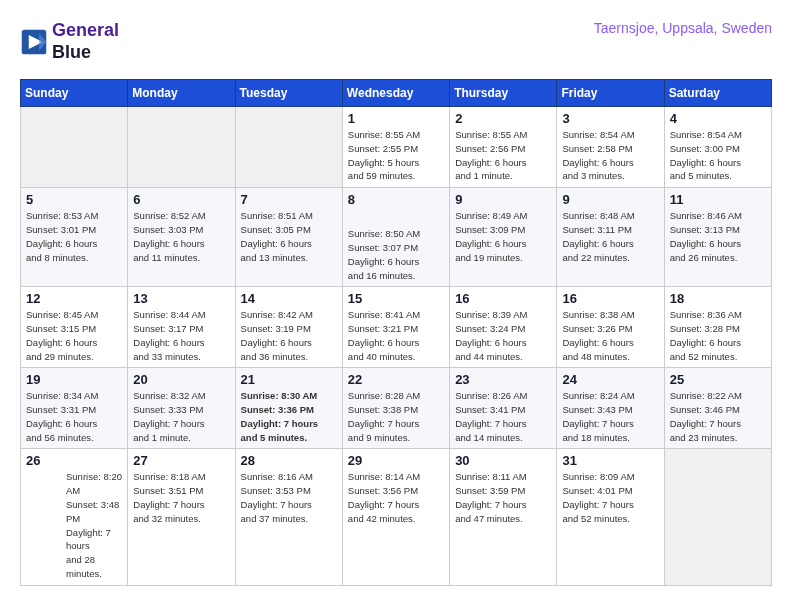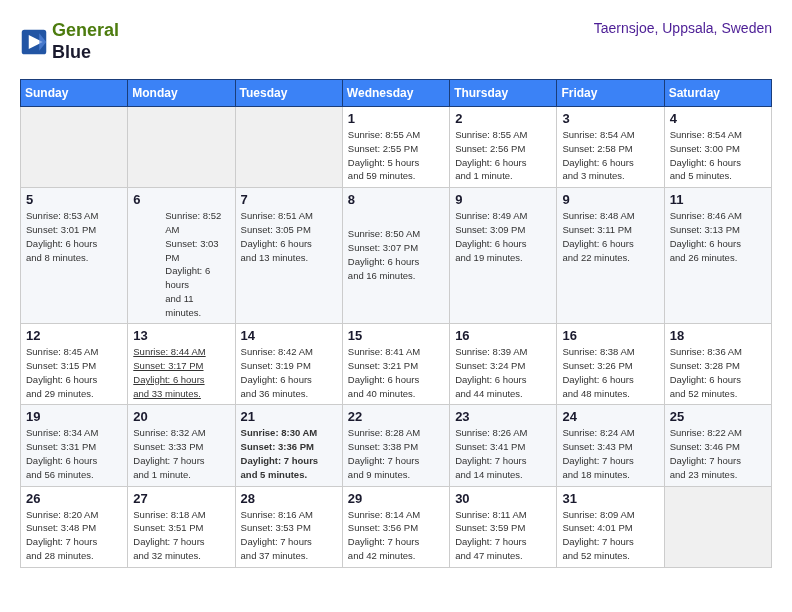--- a/index.html
+++ b/index.html
@@ -21,46 +21,46 @@
       align-items: center;
       gap: 4px;
     }
     .logo-text {
       font-size: 18px;
       font-weight: bold;
       color: #1a1a2e;
       line-height: 1.2;
     }
     .logo-text span {
-      color: #4d7c0f;
+      color: #4c1d95;
     }
     .logo-icon {
       width: 28px;
       height: 28px;
     }
     .title-block {
       text-align: right;
     }
     .cal-title {
       font-size: 32px;
       font-weight: bold;
       color: #1a1a2e;
       line-height: 1.1;
     }
     .cal-subtitle {
       font-size: 14px;
-      color: #4c1d95;
+      color: #8b5cf6;
     }
     .calendar {
       width: 100%;
       border-collapse: collapse;
       border: 1px solid #ccc;
     }
     .calendar th {
-      background: #3b82f6;
+      background: #1d4ed8;
       color: #fff;
       font-size: 12px;
       font-weight: bold;
       padding: 6px 4px;
       text-align: left;
       border: 1px solid #1a3d7a;
     }
     .calendar td {
       vertical-align: top;
       border: 1px solid #ccc;
@@ -159,21 +159,21 @@
       <tr>
         <td>
           <span class="day-num">5</span>
           <div class="day-detail" style="white-space: pre-line;">Sunrise: 8:53 AM
 Sunset: 3:01 PM
 Daylight: 6 hours
 and 8 minutes.</div>
         </td>
         <td>
           <span class="day-num">6</span>
-          <div class="day-detail" style="white-space: pre-line; margin-left: 32px;">Sunrise: 8:52 AM
+          <div class="day-detail" style="white-space: pre-line;">Sunrise: 8:52 AM
 Sunset: 3:03 PM
 Daylight: 6 hours
 and 11 minutes.</div>
         </td>
         <td>
           <span class="day-num">7</span>
           <div class="day-detail" style="white-space: pre-line;">Sunrise: 8:51 AM
 Sunset: 3:05 PM
 Daylight: 6 hours
 and 13 minutes.</div>
@@ -210,21 +210,21 @@
       <tr>
         <td>
           <span class="day-num">12</span>
           <div class="day-detail" style="white-space: pre-line;">Sunrise: 8:45 AM
 Sunset: 3:15 PM
 Daylight: 6 hours
 and 29 minutes.</div>
         </td>
         <td>
           <span class="day-num">13</span>
-          <div class="day-detail" style="white-space: pre-line; text-decoration: underline;">Sunrise: 8:44 AM
+          <div class="day-detail" style="white-space: pre-line;">Sunrise: 8:44 AM
 Sunset: 3:17 PM
 Daylight: 6 hours
 and 33 minutes.</div>
         </td>
         <td>
           <span class="day-num">14</span>
           <div class="day-detail" style="white-space: pre-line;">Sunrise: 8:42 AM
 Sunset: 3:19 PM
 Daylight: 6 hours
 and 36 minutes.</div>
@@ -305,21 +305,21 @@
           <span class="day-num">25</span>
           <div class="day-detail" style="white-space: pre-line;">Sunrise: 8:22 AM
 Sunset: 3:46 PM
 Daylight: 7 hours
 and 23 minutes.</div>
         </td>
       </tr>
       <tr>
         <td>
           <span class="day-num">26</span>
-          <div class="day-detail" style="white-space: pre-line;">Sunrise: 8:20 AM
+          <div class="day-detail" style="white-space: pre-line; margin-left: 40px;">Sunrise: 8:20 AM
 Sunset: 3:48 PM
 Daylight: 7 hours
 and 28 minutes.</div>
         </td>
         <td>
           <span class="day-num">27</span>
           <div class="day-detail" style="white-space: pre-line;">Sunrise: 8:18 AM
 Sunset: 3:51 PM
 Daylight: 7 hours
 and 32 minutes.</div>

